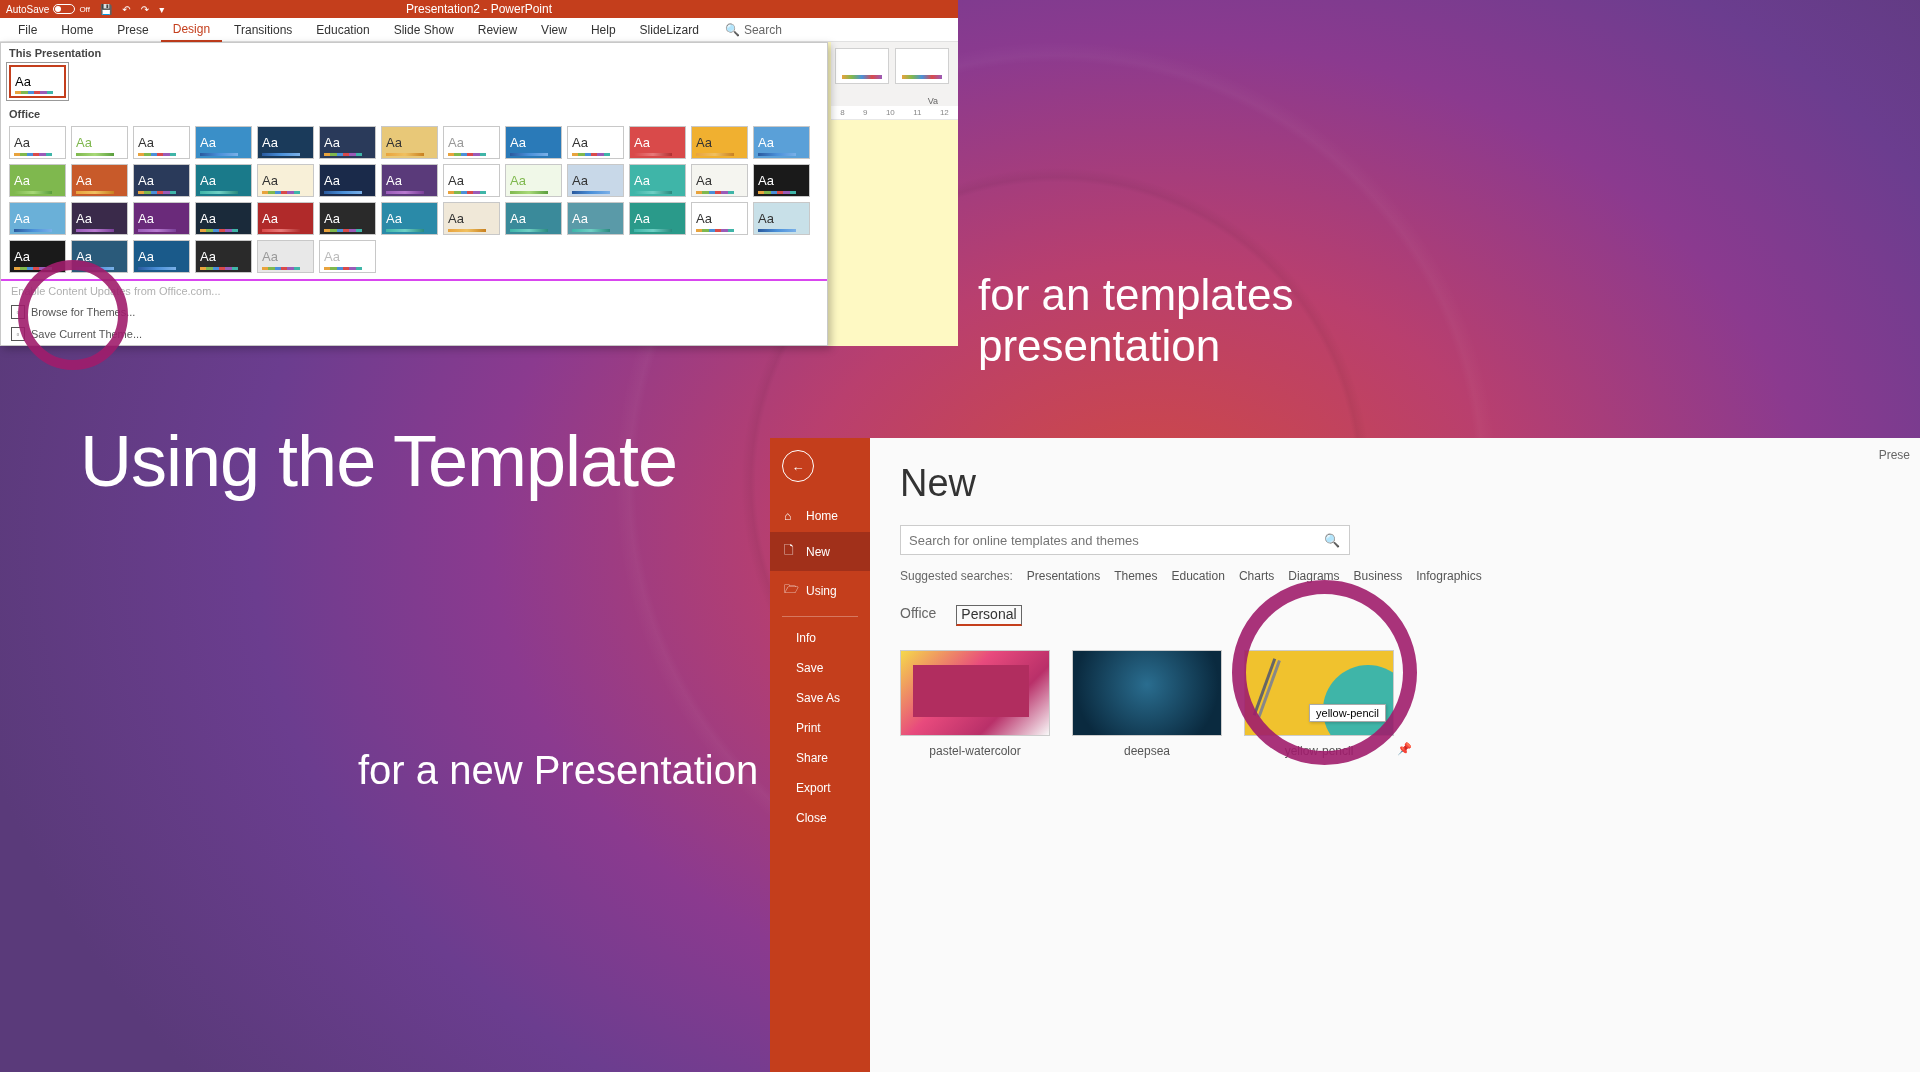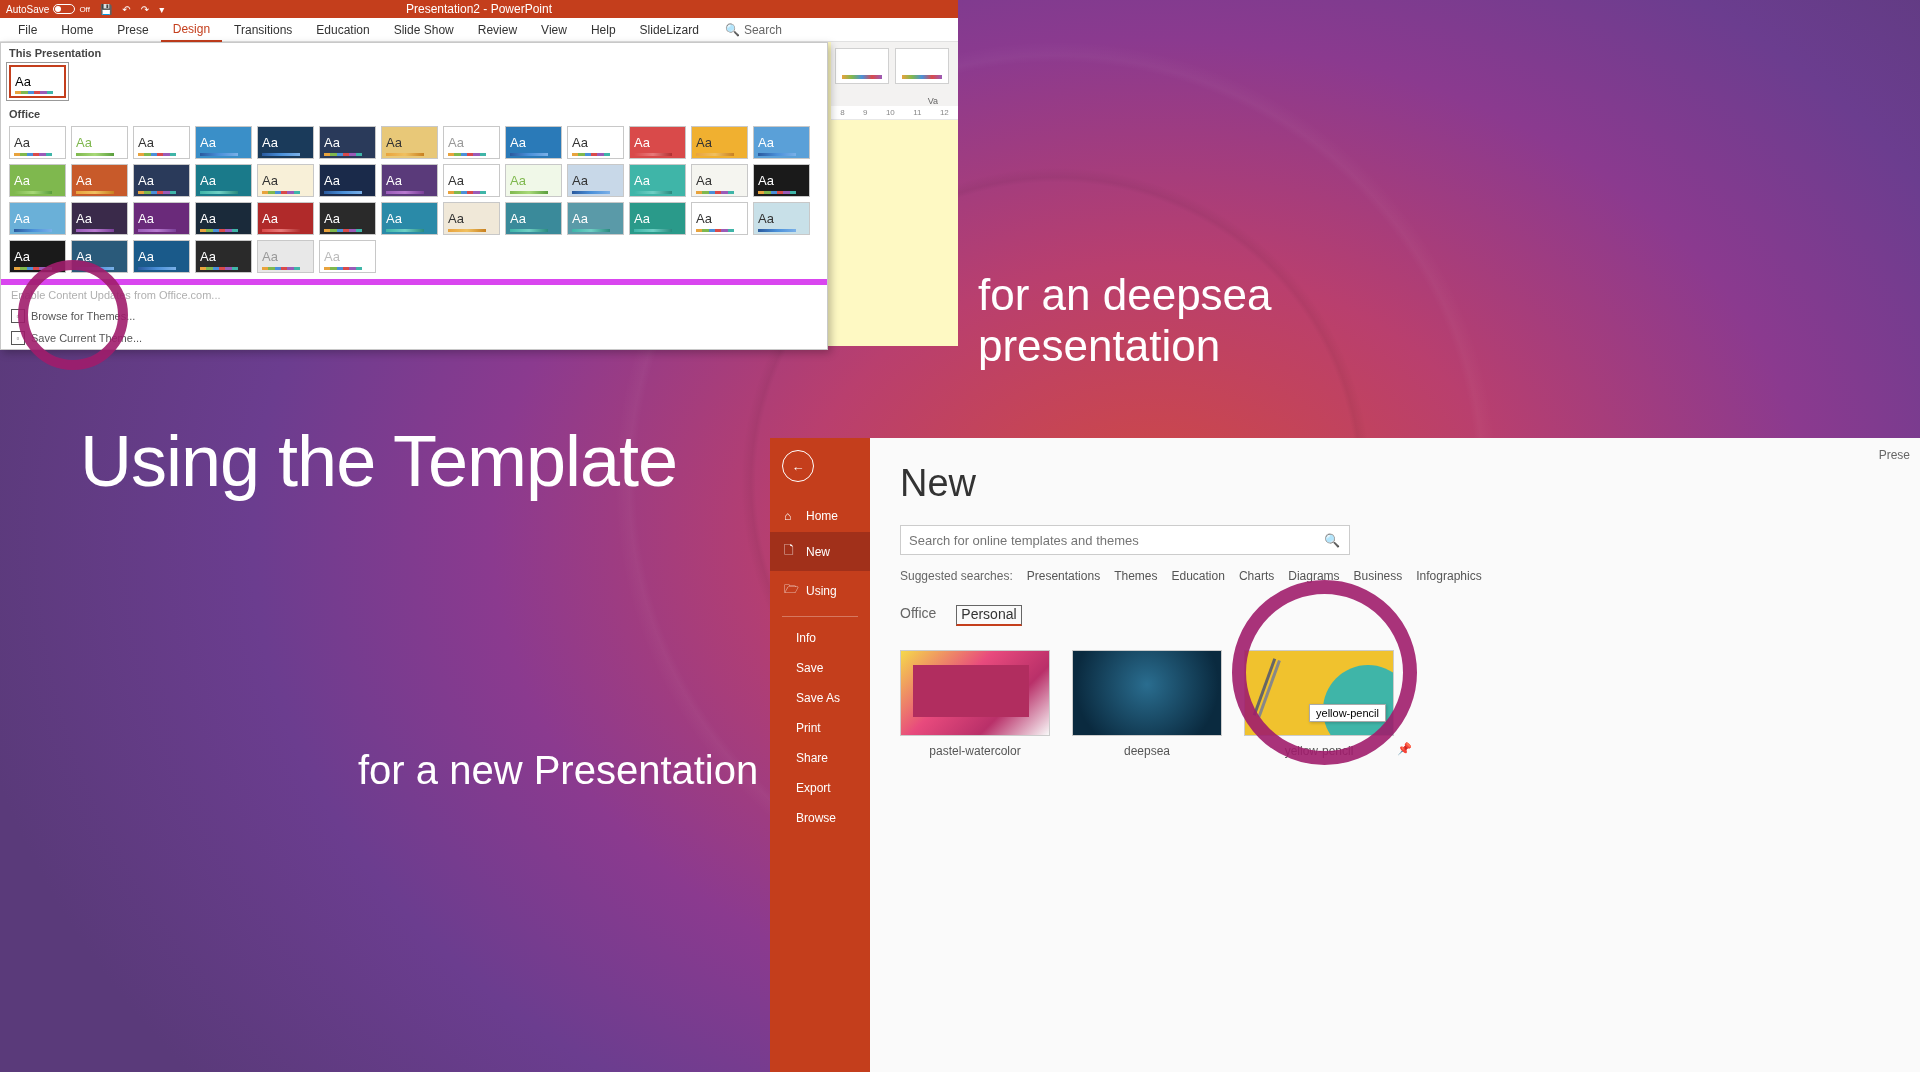--- a/index.html
+++ b/index.html
@@ -49,21 +49,21 @@
   
   .ppt1-dropdown { position: absolute; left: 0; top: 0; width: 828px; background: #fff; border: 1px solid #c8c8c8; box-shadow: 3px 3px 8px rgba(0,0,0,0.25); }
   .ppt1-section-hdr { font-size: 11px; font-weight: 600; color: #444; padding: 4px 8px; }
   .ppt1-theme-row { display: flex; flex-wrap: wrap; gap: 5px; padding: 2px 8px 6px 8px; }
   .theme-thumb { width: 57px; height: 33px; border: 1px solid #c8c8c8; background: #fff; position: relative; cursor: pointer; overflow: hidden; display:flex; flex-direction:column; justify-content:center; padding-left:4px;}
   .theme-thumb.current { border: 2px solid #c43e1c; outline: 1px solid #999; outline-offset: 2px;}
   .theme-thumb .aa { font-size: 13px; font-weight: 400; line-height: 1; }
   .theme-thumb .accent { position:absolute; bottom:2px; left:4px; width:38px; height:3px; }
   .theme-thumb.dark .aa{ color:#fff; }
   
-  .ppt1-dd-footer { border-top: 6px solid #d946ef; }
+  .ppt1-dd-footer { border-top: 2px solid #d946ef; }
   .ppt1-dd-item { padding: 4px 10px; font-size: 11px; color: #555; display: flex; align-items: center; gap: 6px; }
   .ppt1-dd-item.disabled { color: #b0b0b0; }
   .ppt1-dd-item .icon { width: 14px; height: 14px; border: 1px solid currentColor; font-size: 8px; display:flex; align-items:center; justify-content:center;}
   
   .circle1 { position: absolute; left: 18px; top: 260px; width: 110px; height: 110px; border: 10px solid #a01d6b; border-radius: 50%; z-index: 6; pointer-events: none; opacity:0.9;}
   
   
   .ppt2 { position: absolute; left: 770px; top: 438px; right: 0; bottom: 0; background: #fff; z-index: 3; display: flex; font-size: 13px; }
   
   .ppt2-nav { width: 100px; background: #c43e1c; color: #fff; display: flex; flex-direction: column; padding-top: 6px; }
@@ -113,21 +113,21 @@
   .acc-teal { background: linear-gradient(90deg,#3fb5a8,#6fd0c5,#2a8a7e); }
   .acc-orange { background: linear-gradient(90deg,#e8a33d,#f0c060,#c88020); }
   .acc-purple { background: linear-gradient(90deg,#9a5bb8,#b87ad0,#7a3f98); }
 </style>
 </head>
 <body>
 
 <div class="bg"></div>
 
 <div class="main-title">Using the Template</div>
-<div class="label-existing" style="white-space:pre-line">for an deepsea
+<div class="label-existing" style="white-space:pre-line">for an templates
 presentation</div>
 <div class="label-new">for a new Presentation</div>
 
 <div class="ppt1">
   <div class="ppt1-titlebar">
     <div class="ppt1-qat">
       <span class="ppt1-autosave">
         <span>AutoSave</span>
         <span class="toggle"></span>
         <span style="font-size:8px">Off</span>
@@ -405,21 +405,21 @@
       <span class="icon">🗁</span>
       <span>Using</span>
     </div>
     <div class="ppt2-nav-sep"></div>
     <div class="ppt2-nav-sub">Info</div>
     <div class="ppt2-nav-sub">Save</div>
     <div class="ppt2-nav-sub">Save As</div>
     <div class="ppt2-nav-sub">Print</div>
     <div class="ppt2-nav-sub">Share</div>
     <div class="ppt2-nav-sub">Export</div>
-    <div class="ppt2-nav-sub">Browse</div>
+    <div class="ppt2-nav-sub">Close</div>
   </div>
 
   <div class="ppt2-main">
     <div class="ppt2-topright">Prese</div>
     <h1>New</h1>
     <div class="ppt2-search">
       <input placeholder="Search for online templates and themes" style="">
       <span class="icon">🔍</span>
     </div>
     <div class="ppt2-suggest" id="ppt2-suggest">

